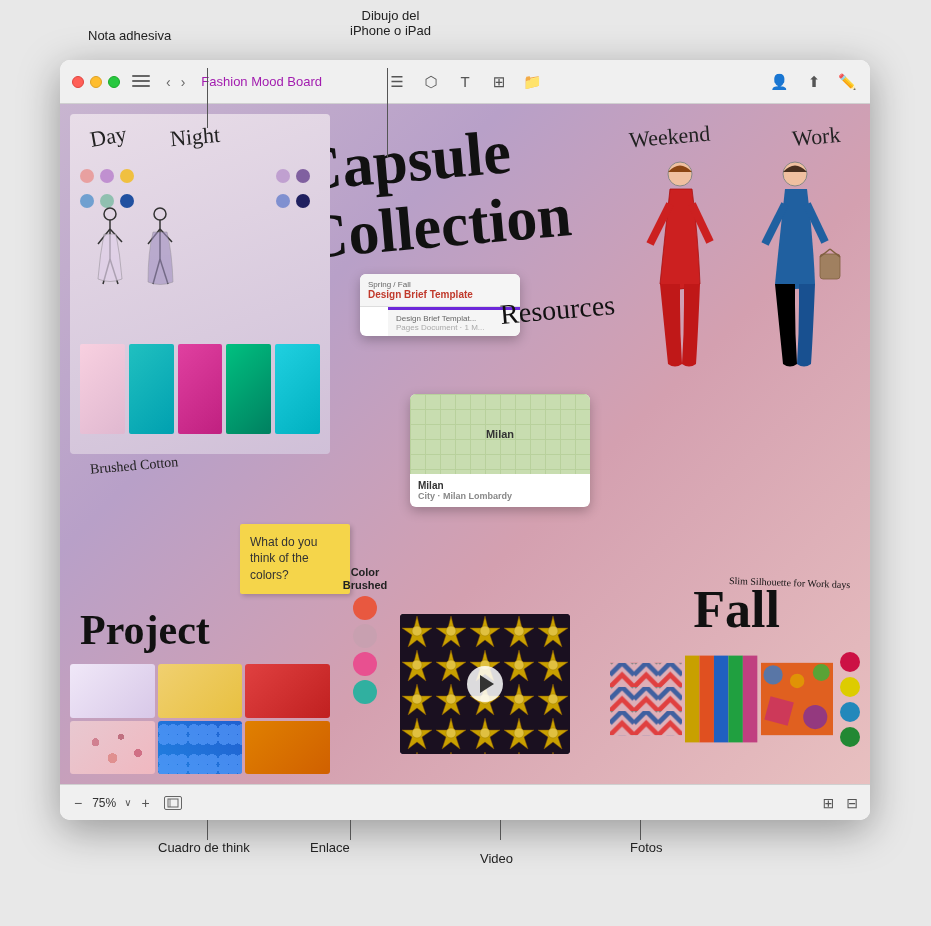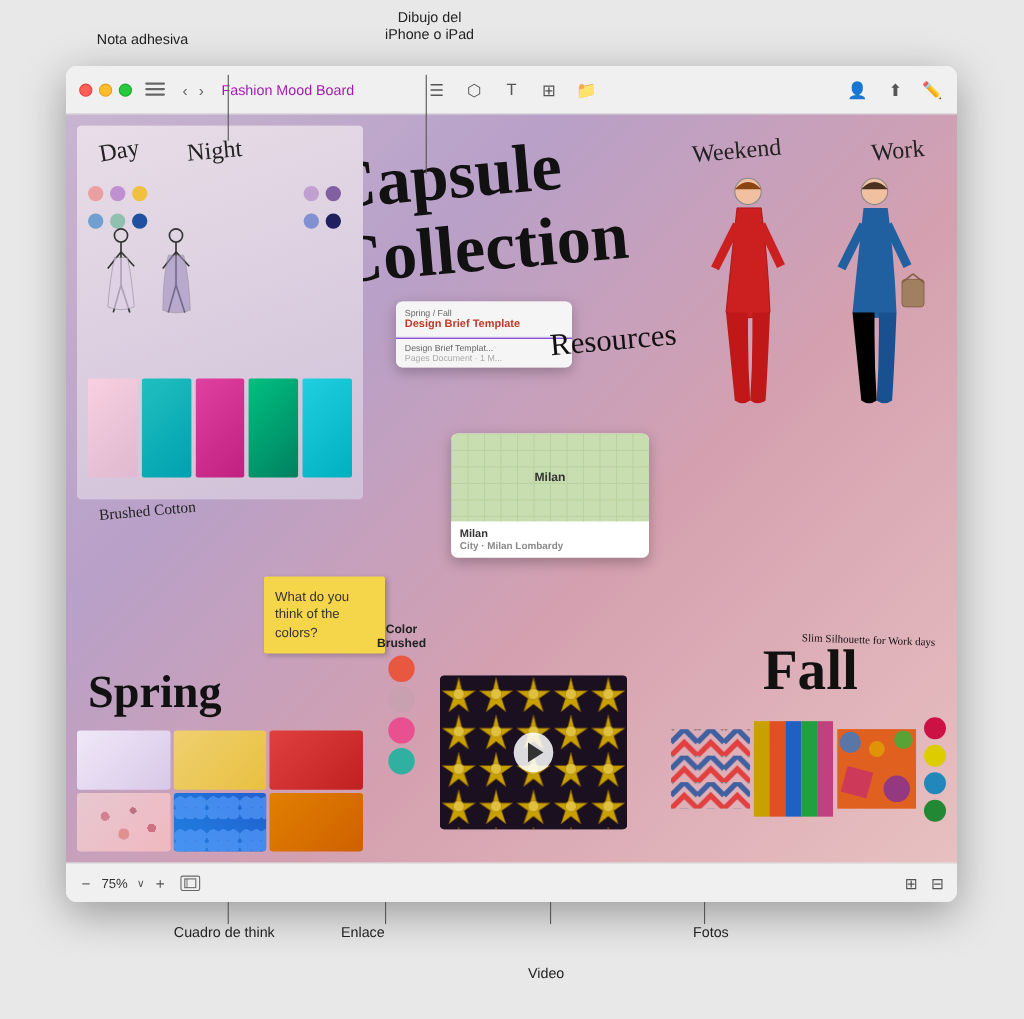--- a/index.html
+++ b/index.html
@@ -270,23 +270,24 @@
       color: #c0392b;
     }
     .brief-content {
       padding: 6px 8px;
       color: #444;
       line-height: 1.4;
     }
     .brief-footer {
       background: #f5f5f5;
       padding: 4px 8px;
-      border-top: 1px solid #6d28d9;
+      border-top: 3px solid #6d28d9;
       font-size: 8px;
       color: #666;
+      margin-left: 28px;
     }
 
     
     .map-card {
       position: absolute;
       top: 290px;
       left: 350px;
       width: 180px;
       background: white;
       border-radius: 6px;
@@ -592,21 +593,21 @@
           <line x1="70" y1="55" x2="63" y2="80" stroke="#333" stroke-width="1.5"></line>
           <line x1="70" y1="55" x2="78" y2="80" stroke="#333" stroke-width="1.5"></line>
           <path d="M63 28 Q58 48 58 78 Q70 83 83 78 Q82 48 77 28 Z" fill="#a090c0" stroke="#666" stroke-width="0.5" opacity="0.6"></path>
         </svg>
       </div>
     </div>
 
     <div class="brushed-cotton">Brushed
 Cotton</div>
 
-    <div class="spring-text">Spring</div>
+    <div class="spring-text">Project</div>
 
     <div class="sticky-note">
       <span>What do you think of the colors?</span>
     </div>
 
     <div class="fabric-swatches">
       <div class="swatch-group">
         <div class="swatch-img" style="background:linear-gradient(135deg,#f0e8f8,#d8c8e8); border-radius:3px;"></div>
         <div class="swatch-img" style="background:linear-gradient(135deg,#e8c8d0,#f0b8c0); position:relative; overflow:hidden; border-radius:3px;">
           <div style="position:absolute;inset:0;background:radial-gradient(circle at 30% 40%,#d08090 4px,transparent 4px),radial-gradient(circle at 60% 30%,#c07080 3px,transparent 3px),radial-gradient(circle at 50% 70%,#e09090 5px,transparent 5px),radial-gradient(circle at 80% 60%,#d07085 4px,transparent 4px);"></div>
@@ -773,21 +774,21 @@
     <div class="bottom-right-icons">
       <span class="bottom-icon">⊞</span>
       <span class="bottom-icon">⊟</span>
     </div>
   </div>
 
 </div>
 
 <div class="annotation-label" style="top:840px; left:158px;">Cuadro de think</div>
 <div class="annotation-label" style="top:840px; left:310px;">Enlace</div>
-<div class="annotation-label" style="top:877px; left:480px;">Video</div>
+<div class="annotation-label" style="top:851px; left:480px;">Video</div>
 <div class="annotation-label" style="top:840px; left:630px;">Fotos</div>
 
 <div style="position:absolute; top:68px; left:207px; width:1px; height:60px; border-left:1px solid #555; pointer-events:none;"></div>
 <div style="position:absolute; top:68px; left:387px; width:1px; height:90px; border-left:1px solid #555; pointer-events:none;"></div>
 <div style="position:absolute; top:820px; left:207px; width:1px; height:20px; border-left:1px solid #555; pointer-events:none;"></div>
 <div style="position:absolute; top:820px; left:350px; width:1px; height:20px; border-left:1px solid #555; pointer-events:none;"></div>
 <div style="position:absolute; top:820px; left:500px; width:1px; height:20px; border-left:1px solid #555; pointer-events:none;"></div>
 <div style="position:absolute; top:820px; left:640px; width:1px; height:20px; border-left:1px solid #555; pointer-events:none;"></div>
 
 </body></html>

